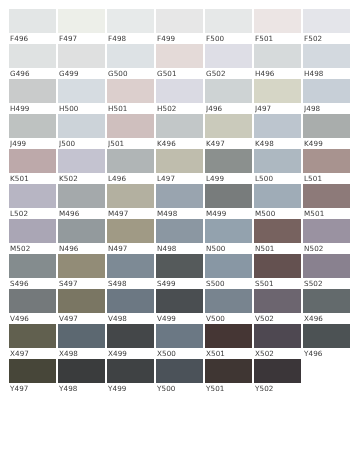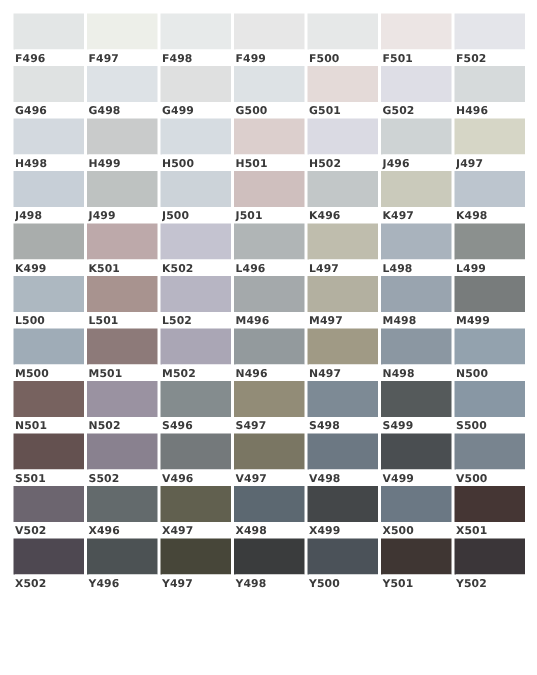--- a/index.html
+++ b/index.html
@@ -15,21 +15,20 @@
     font-family: "DejaVu Sans", "Liberation Sans", sans-serif;
     -webkit-font-smoothing: antialiased;
   }
   #swatch-chart {
     position: relative;
     width: 358px;
     height: 395px;
     background: #ffffff;
     box-sizing: border-box;
     padding: 9px 0 0 9px;
-    font-weight: bold;
   }
   .swatch-grid {
     display: grid;
     grid-template-columns: repeat(7, 47px);
     grid-template-rows: repeat(12, 35px);
     column-gap: 2px;
     row-gap: 0px;
   }
   .swatch-cell {
     position: relative;
@@ -92,24 +91,20 @@
       </div>
       <div class="swatch-cell">
         <div class="swatch-chip" style="background: rgb(228, 229, 234);"></div>
         <div class="swatch-label">F502</div>
       </div>
       <div class="swatch-cell">
         <div class="swatch-chip" style="background: rgb(223, 226, 226);"></div>
         <div class="swatch-label">G496</div>
       </div>
       <div class="swatch-cell">
-        <div class="swatch-chip" style="background: rgb(221, 226, 230);"></div>
-        <div class="swatch-label">G498</div>
-      </div>
-      <div class="swatch-cell">
         <div class="swatch-chip" style="background: rgb(223, 224, 224);"></div>
         <div class="swatch-label">G499</div>
       </div>
       <div class="swatch-cell">
         <div class="swatch-chip" style="background: rgb(221, 226, 229);"></div>
         <div class="swatch-label">G500</div>
       </div>
       <div class="swatch-cell">
         <div class="swatch-chip" style="background: rgb(228, 218, 216);"></div>
         <div class="swatch-label">G501</div>
@@ -192,24 +187,20 @@
       </div>
       <div class="swatch-cell">
         <div class="swatch-chip" style="background: rgb(176, 181, 182);"></div>
         <div class="swatch-label">L496</div>
       </div>
       <div class="swatch-cell">
         <div class="swatch-chip" style="background: rgb(191, 189, 173);"></div>
         <div class="swatch-label">L497</div>
       </div>
       <div class="swatch-cell">
-        <div class="swatch-chip" style="background: rgb(169, 179, 189);"></div>
-        <div class="swatch-label">L498</div>
-      </div>
-      <div class="swatch-cell">
         <div class="swatch-chip" style="background: rgb(139, 144, 142);"></div>
         <div class="swatch-label">L499</div>
       </div>
       <div class="swatch-cell">
         <div class="swatch-chip" style="background: rgb(173, 184, 193);"></div>
         <div class="swatch-label">L500</div>
       </div>
       <div class="swatch-cell">
         <div class="swatch-chip" style="background: rgb(168, 147, 143);"></div>
         <div class="swatch-label">L501</div>
@@ -354,20 +345,24 @@
         <div class="swatch-chip" style="background: rgb(76, 82, 84);"></div>
         <div class="swatch-label">Y496</div>
       </div>
       <div class="swatch-cell">
         <div class="swatch-chip" style="background: rgb(71, 70, 57);"></div>
         <div class="swatch-label">Y497</div>
       </div>
       <div class="swatch-cell">
         <div class="swatch-chip" style="background: rgb(58, 60, 61);"></div>
         <div class="swatch-label">Y498</div>
+      </div>
+      <div class="swatch-cell">
+        <div class="swatch-chip" style="background: rgb(63, 66, 68);"></div>
+        <div class="swatch-label">Y499</div>
       </div>
       <div class="swatch-cell">
         <div class="swatch-chip" style="background: rgb(75, 82, 89);"></div>
         <div class="swatch-label">Y500</div>
       </div>
       <div class="swatch-cell">
         <div class="swatch-chip" style="background: rgb(63, 54, 51);"></div>
         <div class="swatch-label">Y501</div>
       </div>
       <div class="swatch-cell">

